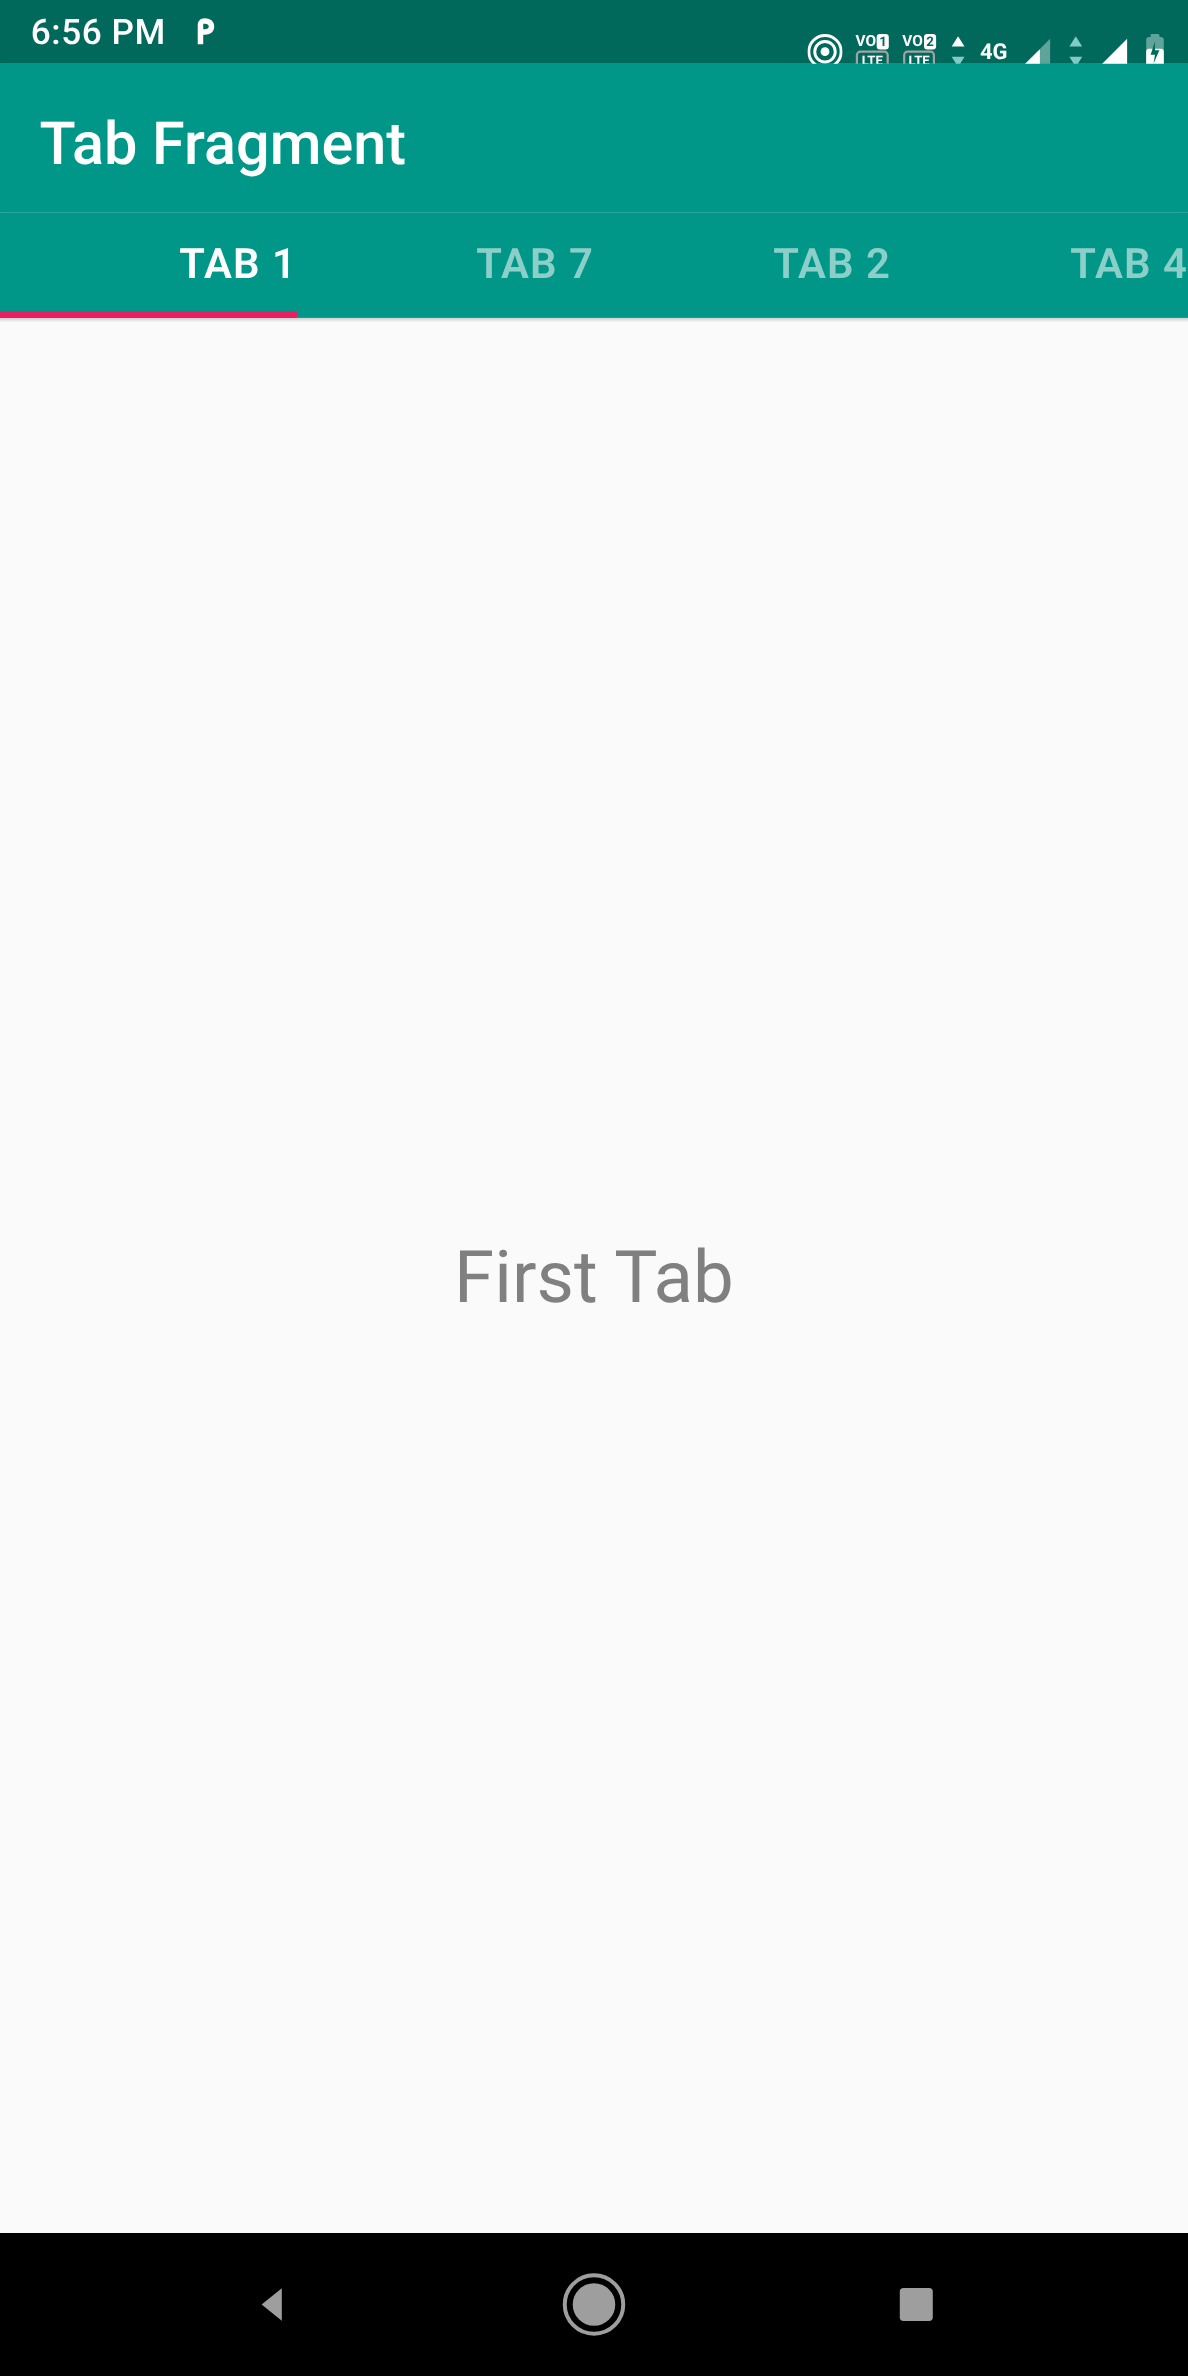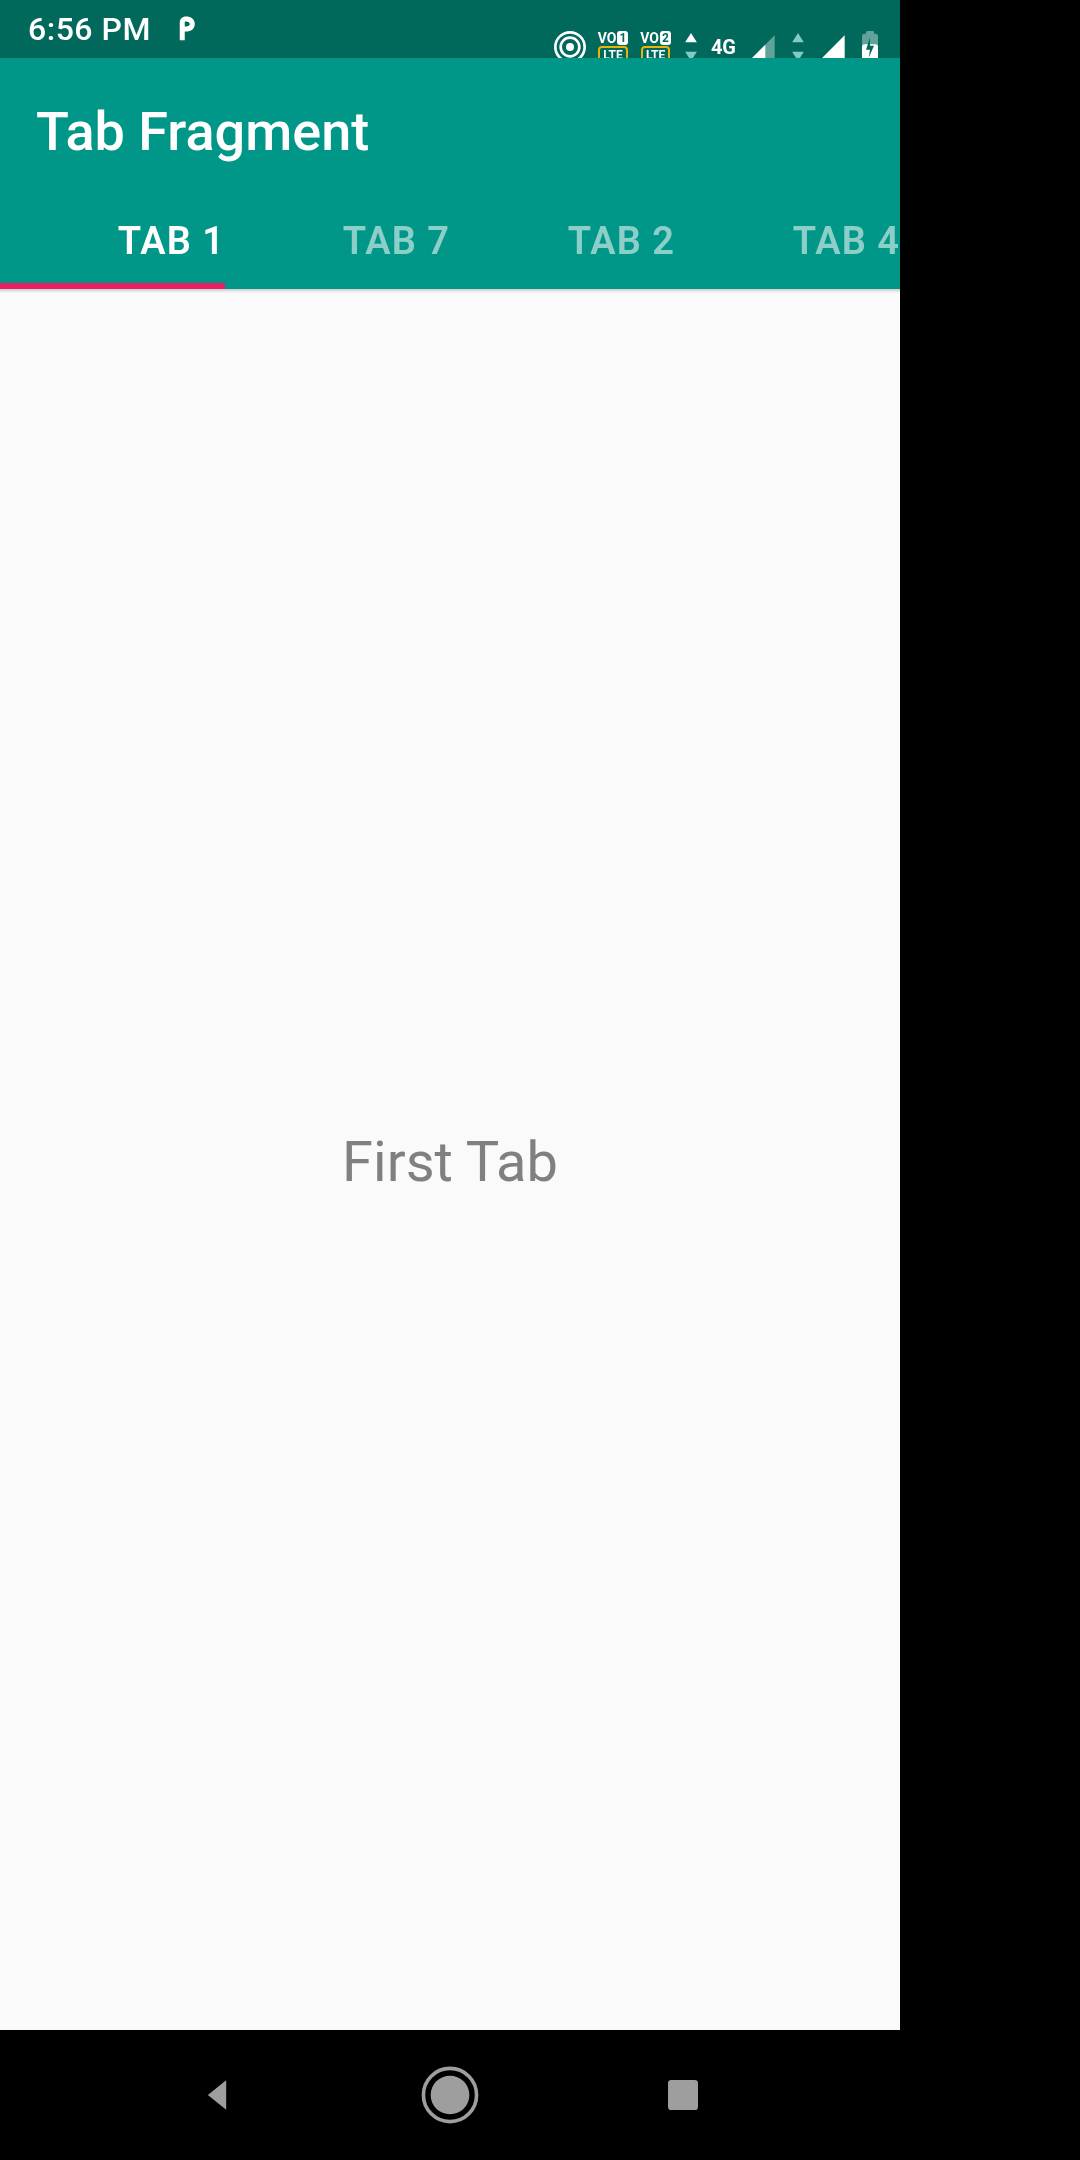--- a/index.html
+++ b/index.html
@@ -1,46 +1,46 @@
 <!DOCTYPE html>
 <html><head>
 <meta charset="utf-8">
 <style>
   * { box-sizing: border-box; margin: 0; padding: 0; }
   html, body { width: 1080px; height: 2160px; font-family: Roboto, "Helvetica Neue", Arial, sans-serif; background: #000; }
-  .screen { width: 900px; height: 2160px; display: flex; flex-direction: column; background: #fafafa; }
+  .screen { width: 1080px; height: 2160px; display: flex; flex-direction: column; background: #fafafa; }
 
   
   .status-bar { height: 58px; background: #00695c; color: #fff; display: flex; align-items: center; justify-content: space-between; padding: 0 20px 0 28px; }
   .status-left { display: flex; align-items: center; gap: 20px; }
   .status-time { font-size: 32px; font-weight: 500; letter-spacing: 0.5px; }
   .status-right { display: flex; align-items: center; gap: 12px; margin-top: 36px; }
   .status-icon { display: inline-flex; align-items: center; justify-content: center; }
   .status-right svg, .status-left svg { display: block; }
 
   .lte-badge { display: inline-flex; flex-direction: column; align-items: center; line-height: 1; }
   .lte-top { display:flex; align-items:center; gap:1px; font-size:14px; font-weight:700; }
   .lte-num { background:#fff; color:#00695c; border-radius:3px; padding:0 2px; font-size:12px; line-height:14px; }
-  .lte-box { border:2px solid #eab308; border-radius:4px; font-size:12px; font-weight:700; padding:0 3px; line-height:14px; margin-top:1px; }
+  .lte-box { border:2px solid #a3a3a3; border-radius:4px; font-size:12px; font-weight:700; padding:0 3px; line-height:14px; margin-top:1px; }
 
   
   .app-bar { background: #009688; color: #fff; padding: 42px 56px 30px 36px; box-shadow: 0 4px 6px rgba(0,0,0,0.15); }
   .app-title { font-size: 54px; font-weight: 500; }
 
   
   .tab-bar { background: #009688; display: flex; height: 96px; position: relative; }
   .tab { flex: 0 0 25%; display: flex; align-items: center; justify-content: flex-end; font-size: 38px; font-weight: 600; letter-spacing: 1px; cursor: pointer; user-select: none; }
   .tab-active { color: #ffffff; }
   .tab-inactive { color: rgba(255,255,255,0.55); }
   .tab-indicator { position: absolute; bottom: 0; left: 0; width: 25%; height: 6px; background: #e91e63; }
   .tab-shadow { height: 4px; background: linear-gradient(rgba(0,0,0,0.18), rgba(0,0,0,0)); }
 
   
   .content { flex: 1 1 auto; background: #fafafa; display: flex; align-items: center; justify-content: center; position: relative; }
-  .content-text { font-size: 56px; color: #808080; position: absolute; top: 50%; left: 50%; transform: translate(-50%, -50%); }
+  .content-text { font-size: 66px; color: #808080; position: absolute; top: 50%; left: 50%; transform: translate(-50%, -50%); }
 
   
   .nav-bar { height: 130px; background: #000; display: flex; align-items: center; justify-content: space-around; padding: 0 100px; }
   .nav-btn { width: 100px; height: 100px; display: flex; align-items: center; justify-content: center; cursor: pointer; }
   .nav-btn svg { display: block; }
 </style>
 </head>
 <body>
 
 <div class="screen">

